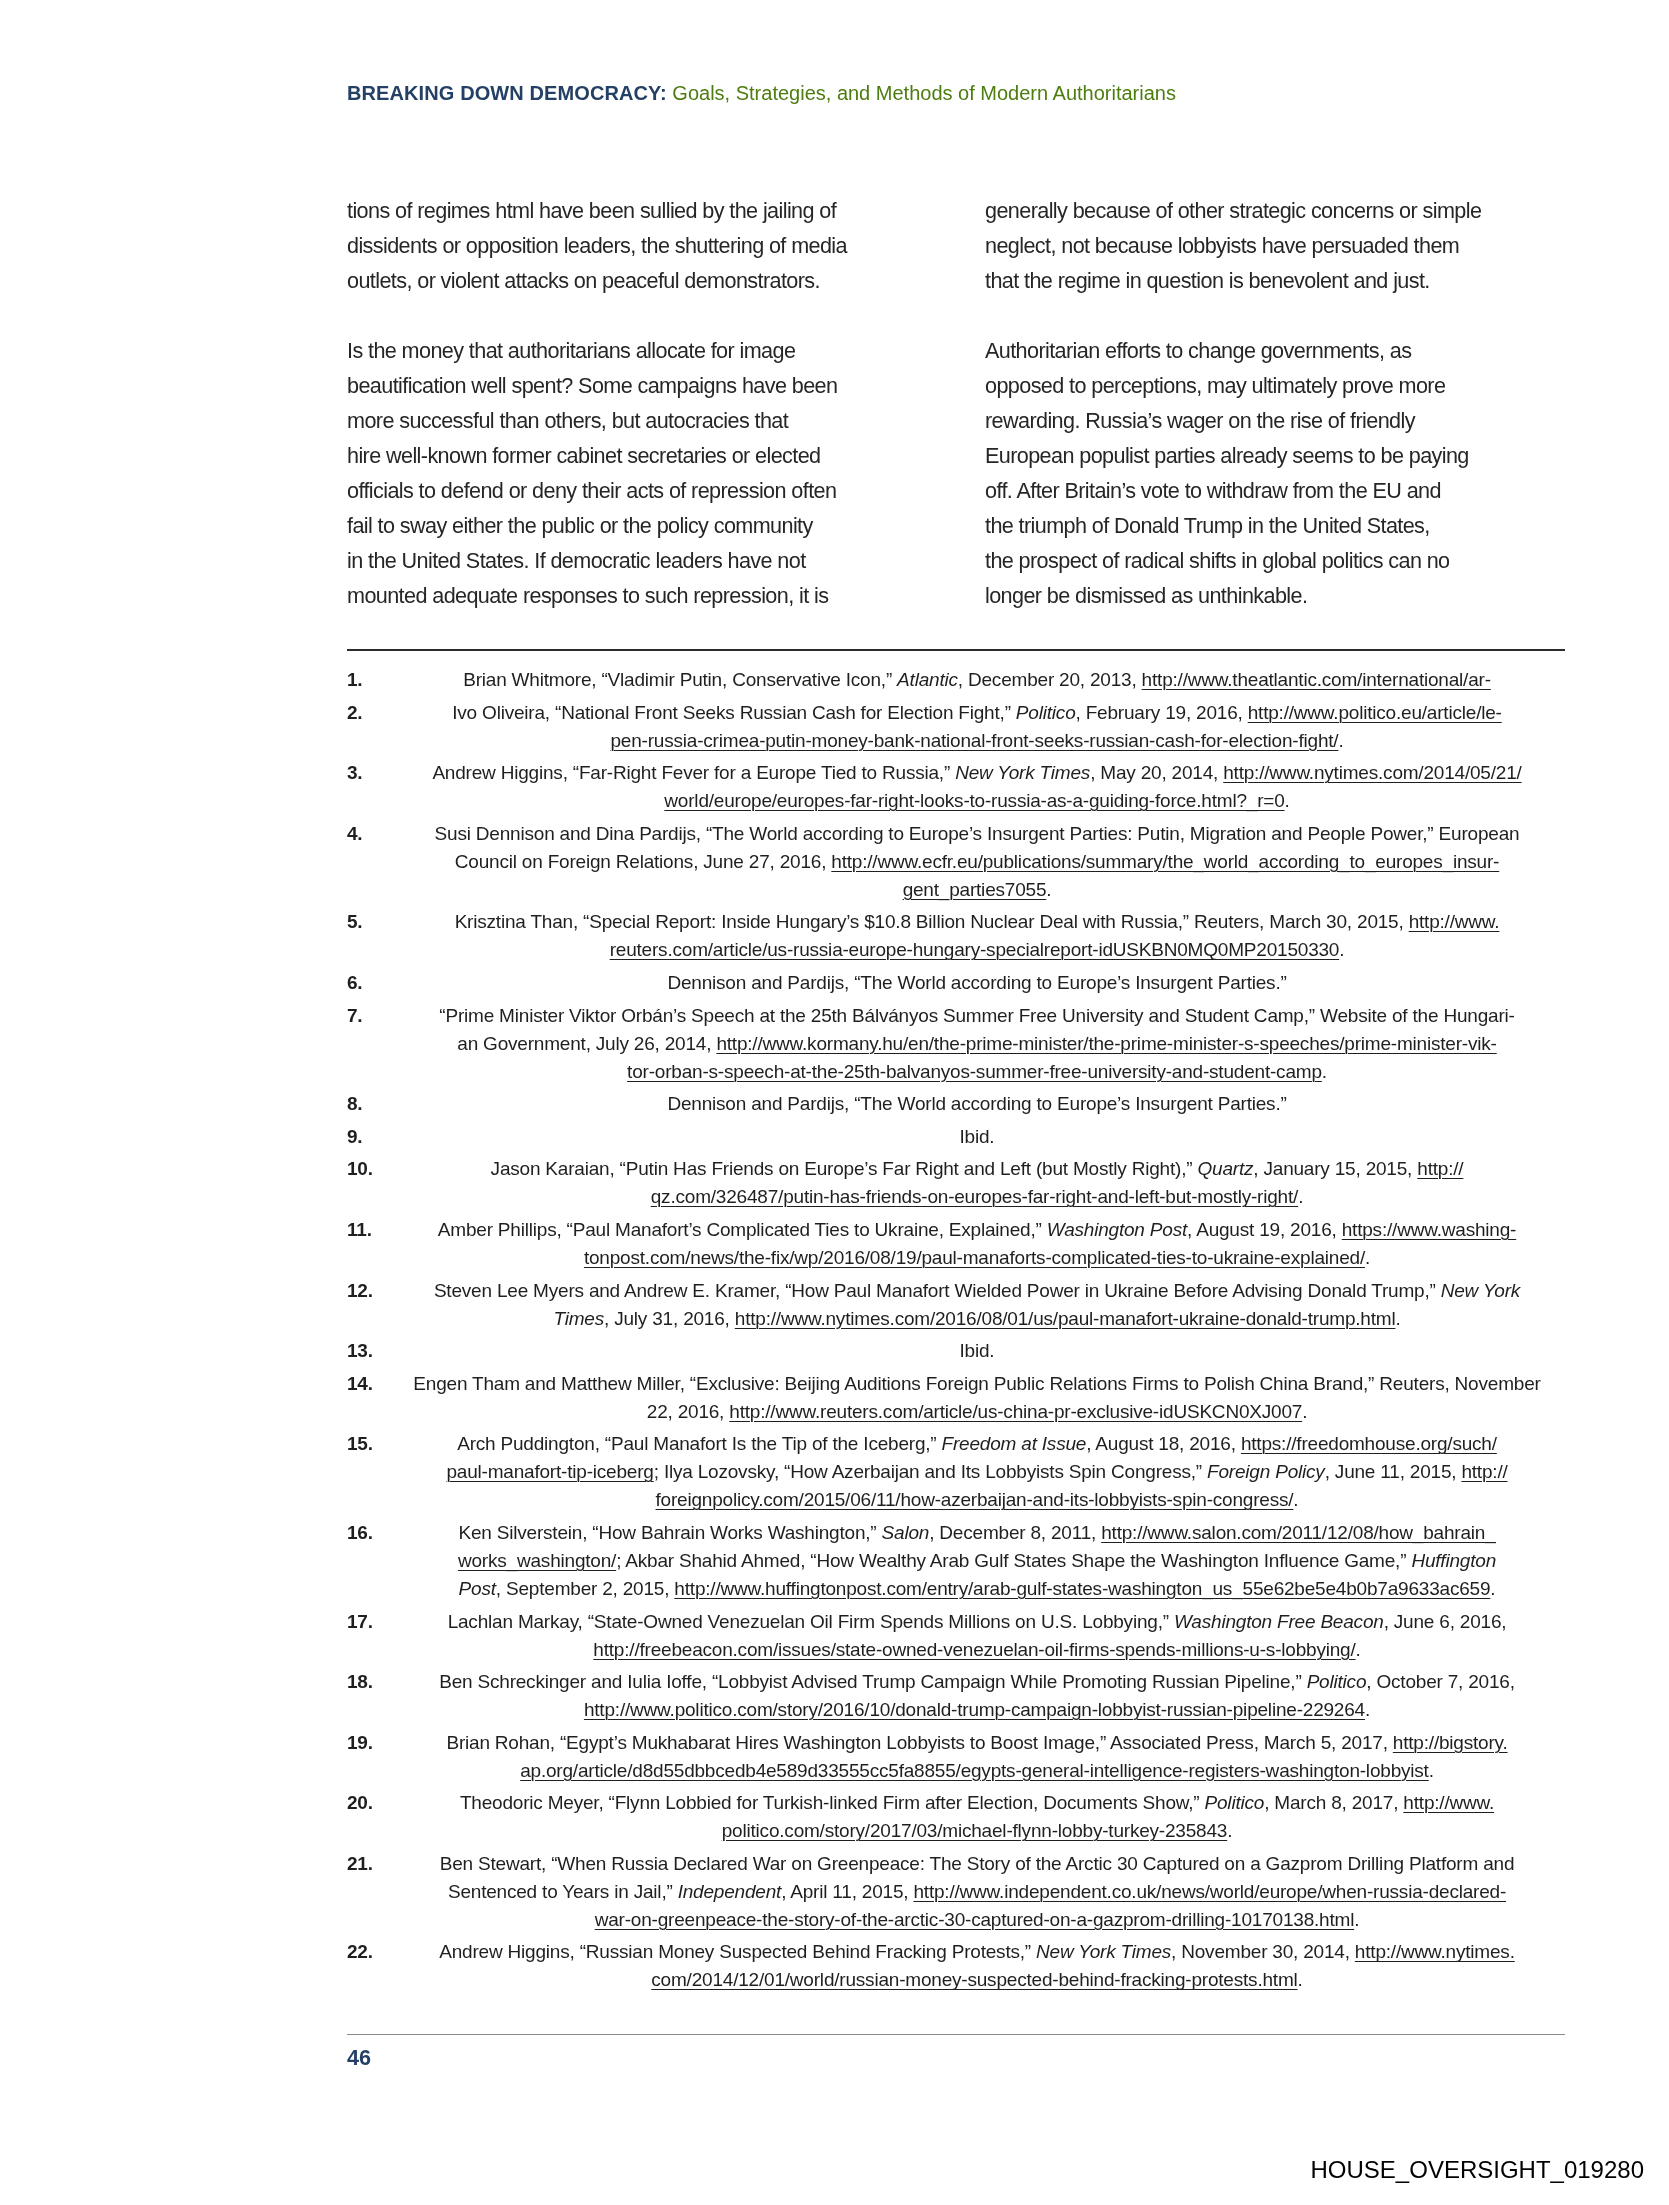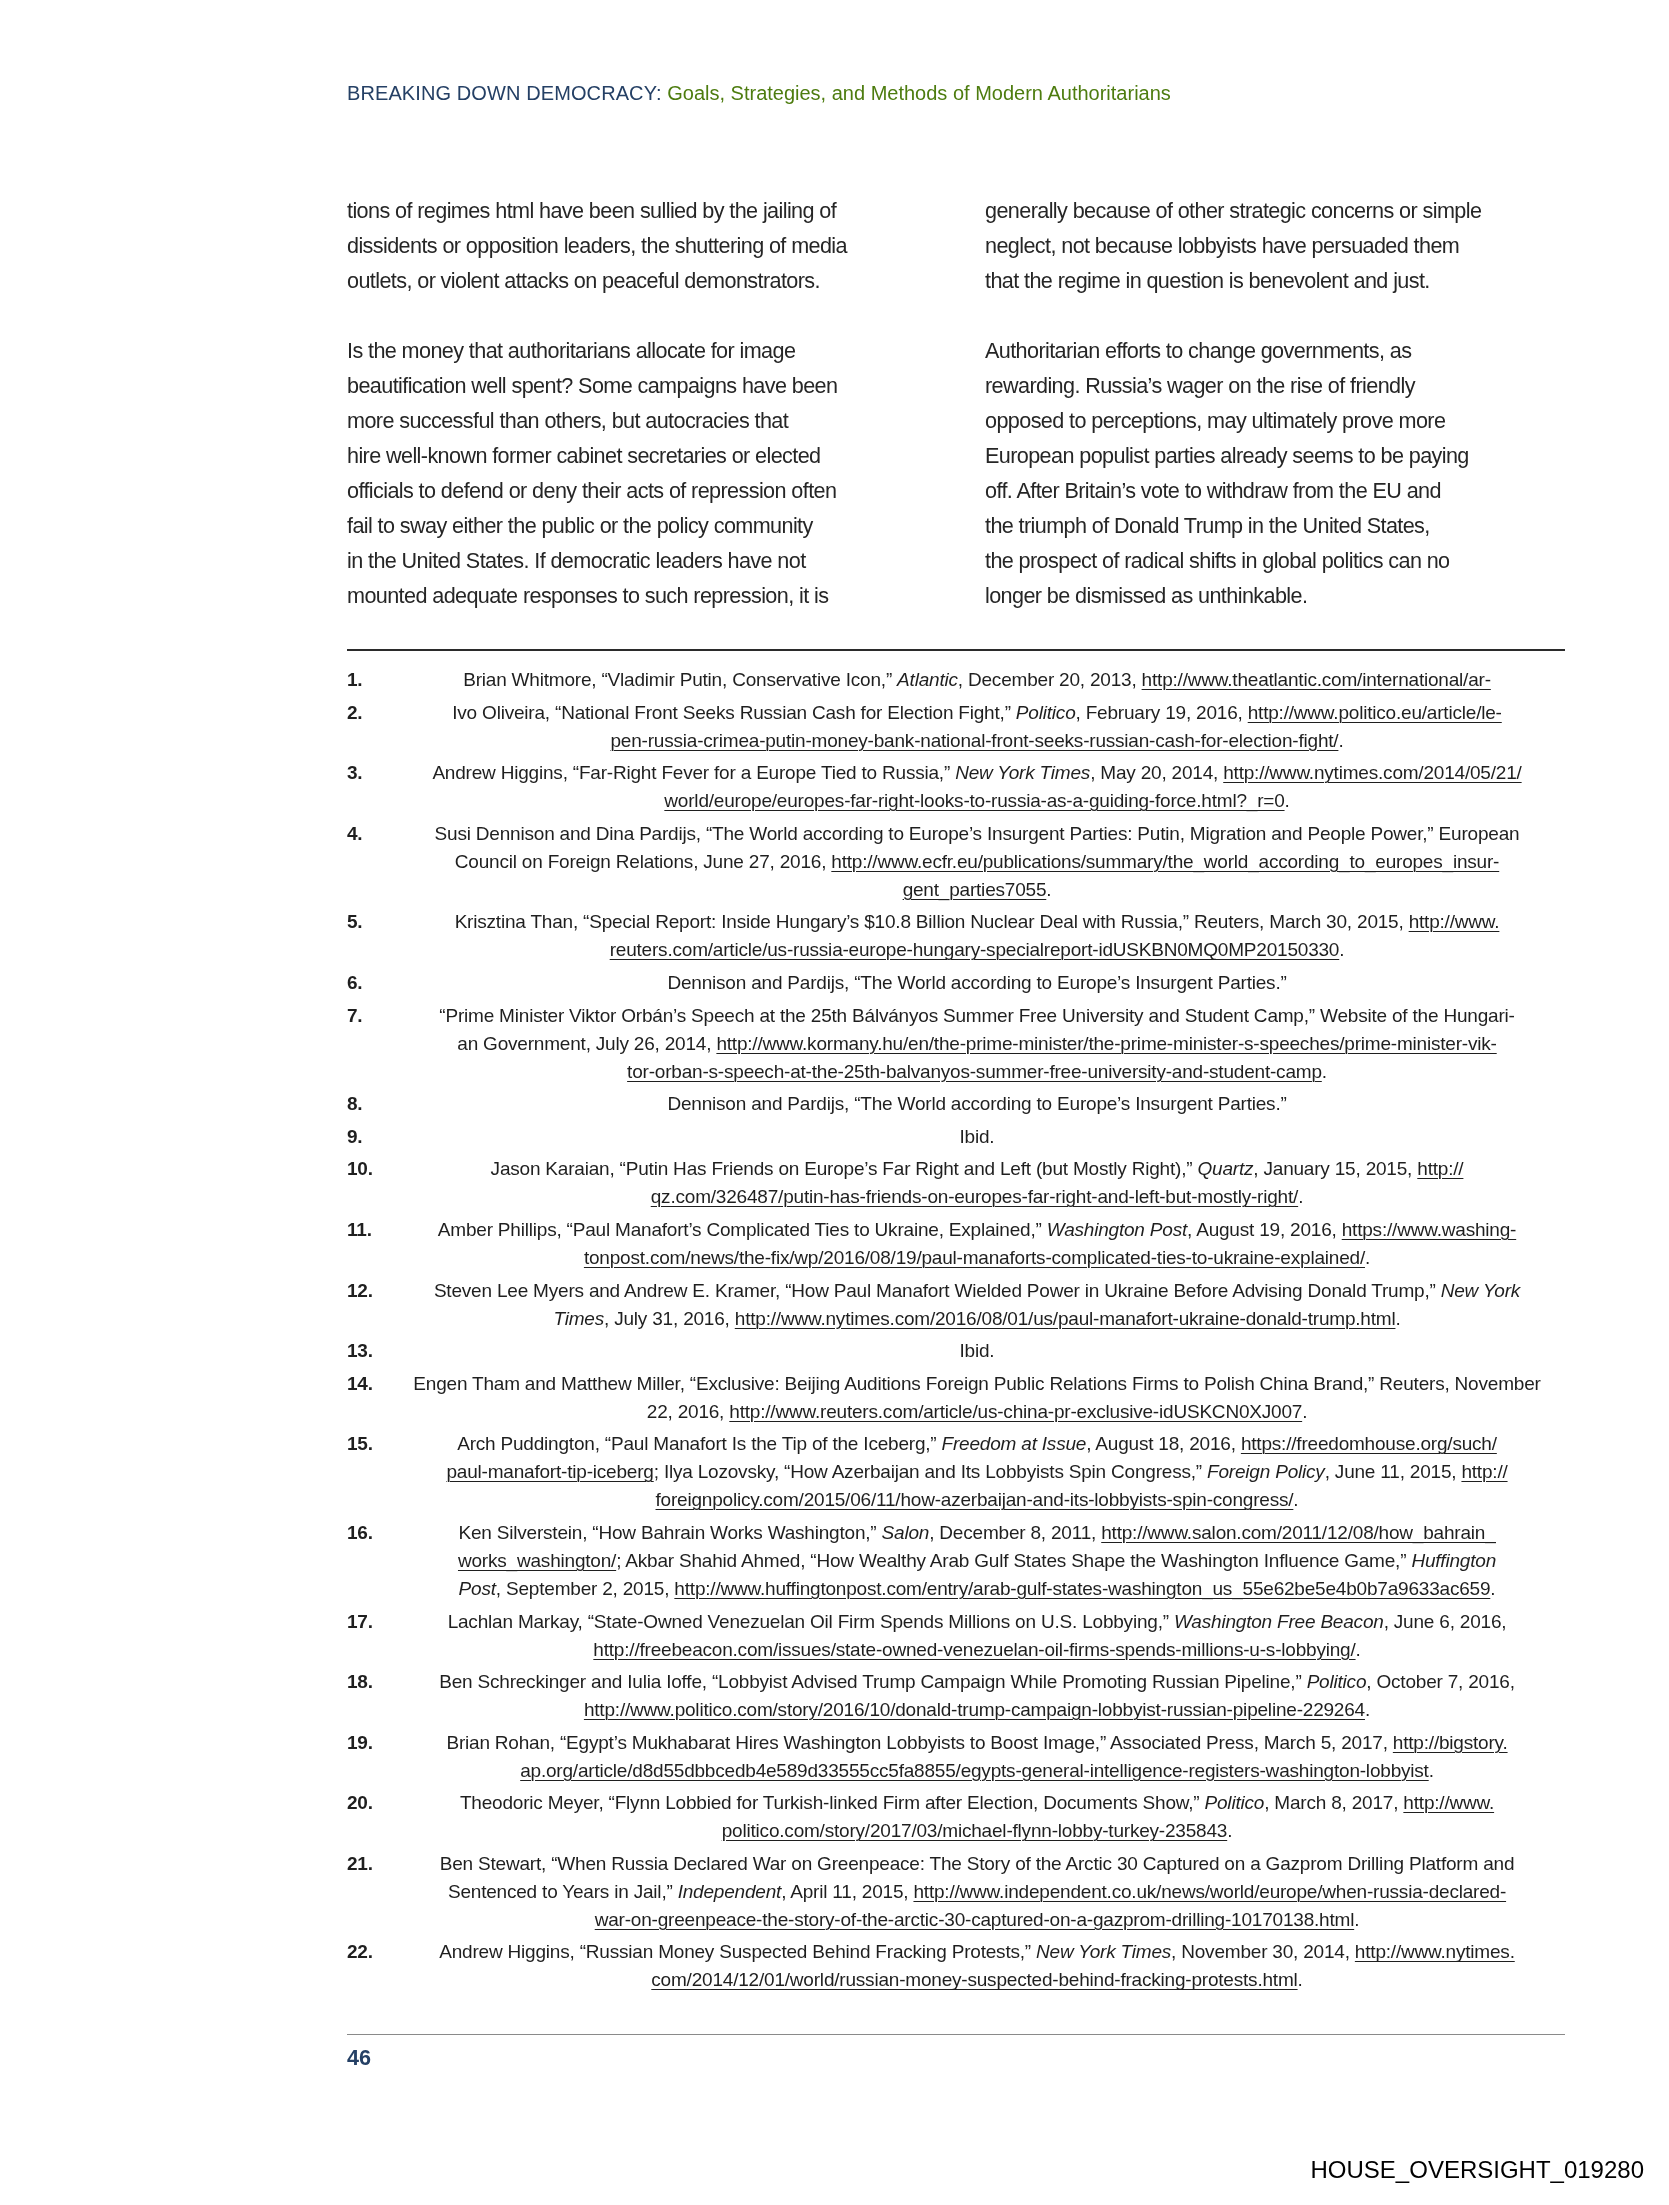--- a/index.html
+++ b/index.html
@@ -2,21 +2,21 @@
 <html style="font-size:10.5px"><head>
 <meta charset="utf-8">
 <style>
   html,body { margin:0; padding:0; background:#e8e8e8; }
   .page {
     position:relative; width:1669px; height:2205px; background:#ffffff;
     font-family:"Liberation Sans", sans-serif; overflow:hidden;
   }
   
   .header { position:absolute; left:347px; top:82px; font-size:20px; white-space:nowrap; }
-  .header .hb { font-weight:400; color:#254065; letter-spacing:0.1px; }
+  .header .hb { font-weight:700; color:#254065; letter-spacing:0.1px; }
   .header .hg { font-weight:400; color:#4d7c0f; }
   
   .col { position:absolute; top:193px; font-size:21.6px; line-height:35px; color:#262626; letter-spacing:-0.6px; }
   .col-left  { left:347px;  width:577px; }
   .col-right { left:985px; width:579px; }
   .para + .para { margin-top:35px; }
   .bodyline { white-space:nowrap; height:35px; }
   
   .rule-top    { position:absolute; left:347px; top:649px;  width:1218px; height:2px; background:#2b2b2b; }
   .rule-bottom { position:absolute; left:347px; top:2034px; width:1218px; height:1.3px; background:#8a8a8a; }
@@ -59,22 +59,22 @@
       </div>
     </div>
   <div class="col col-right" id="col-right">
       <div class="para">
         <div class="bodyline">generally because of other strategic concerns or simple</div>
         <div class="bodyline">neglect, not because lobbyists have persuaded them</div>
         <div class="bodyline">that the regime in question is benevolent and just.</div>
       </div>
       <div class="para">
         <div class="bodyline">Authoritarian efforts to change governments, as</div>
+        <div class="bodyline">opposed to perceptions, may ultimately prove more</div>
         <div class="bodyline">rewarding. Russia’s wager on the rise of friendly</div>
-        <div class="bodyline">opposed to perceptions, may ultimately prove more</div>
         <div class="bodyline">European populist parties already seems to be paying</div>
         <div class="bodyline">off. After Britain’s vote to withdraw from the EU and</div>
         <div class="bodyline">the triumph of Donald Trump in the United States,</div>
         <div class="bodyline">the prospect of radical shifts in global politics can no</div>
         <div class="bodyline">longer be dismissed as unthinkable.</div>
       </div>
     </div>
 
   <div class="rule-top"></div>
 

